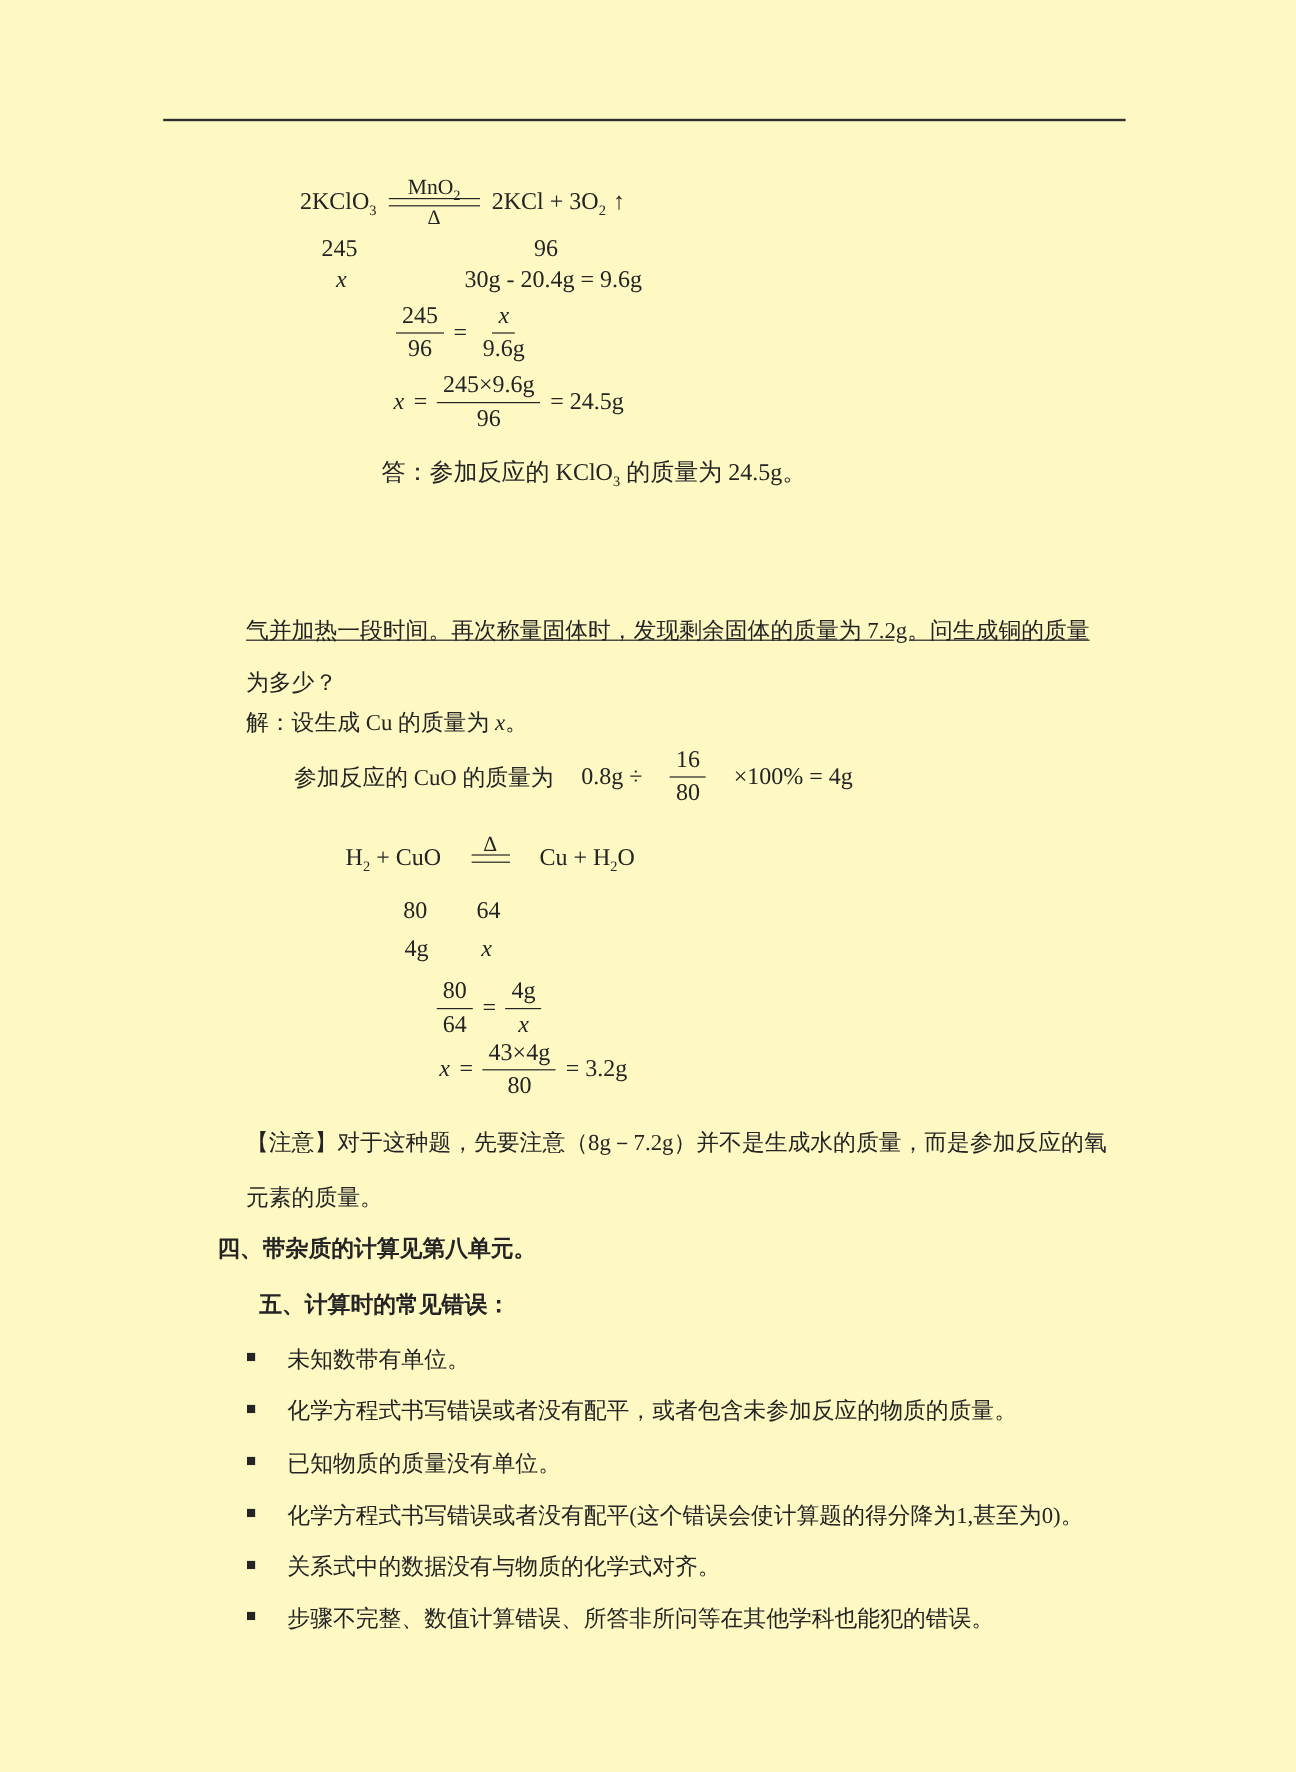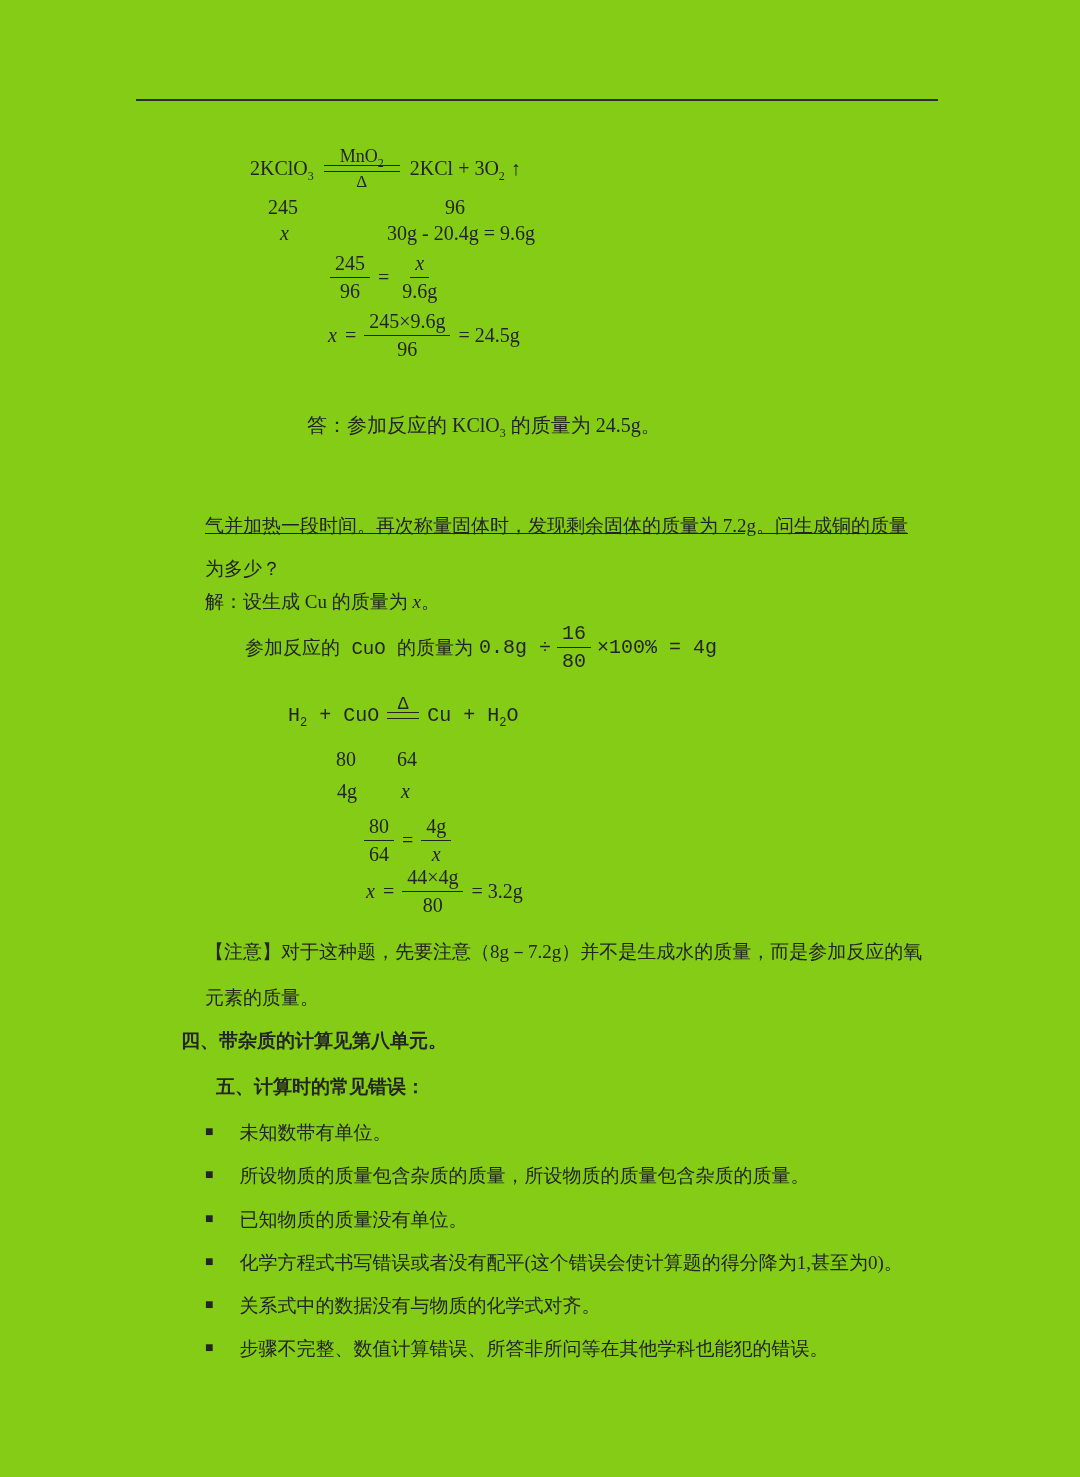--- a/index.html
+++ b/index.html
@@ -2,34 +2,34 @@
 <html><head>
 <meta charset="utf-8">
 <style>
   html,body { margin:0; padding:0; }
   body {
     width:1080px; height:1477px;
     background:#ffffff;
     font-family:"Liberation Serif","DejaVu Serif",serif;
     color:#242424;
   }
-  .page { position:relative; width:1080px; height:1477px; overflow:hidden; background:#84cc16; }
+  .page { position:relative; width:1080px; height:1477px; overflow:hidden; background:#fef9c3; }
   .abs { position:absolute; white-space:nowrap; }
 
   .rule { position:absolute; background:#2e2e2e; }
 
   .body-text { font-size:19px; }
   .bold { font-weight:700; }
 
   sub { font-size:12px; line-height:0; }
   .var { font-style:italic; }
 
   
   .eqrow { position:absolute; display:flex; align-items:center; gap:8px; font-size:20px; white-space:nowrap; }
-  .eqrow-tight { gap:6px;font-family:Liberation Mono, monospace; }
+  .eqrow-tight { gap:23px; }
 
   
   .cond { position:relative; display:inline-block; height:5px;
           border-top:1.7px solid #242424; border-bottom:1.7px solid #242424; }
   .cond1 { width:76px; margin:0 2px; }
   .cond2 { width:32px; margin:0 2px; }
   .cond .above { position:absolute; left:50%; bottom:4px; transform:translateX(-50%);
                  font-size:18px; white-space:nowrap; }
   .cond .below { position:absolute; left:50%; top:6px; transform:translateX(-50%);
                  font-size:17px; white-space:nowrap; }
@@ -83,21 +83,21 @@
   <div class="eqrow" style="left:328px; top:310px;">
     <span class="var">x</span>
     <span>=</span>
     <span class="frac">
       <span class="num">245×9.6g</span>
       <span class="den">96</span>
     </span>
     <span>= 24.5g</span>
   </div>
 
-  <div class="abs" style="left:307px; top:380px; font-size:20px;margin-top:32px;">
+  <div class="abs" style="left:318px; top:380px; font-size:20px;">
     <span>答：参加反应的 KClO</span><sub>3</sub><span> 的质量为 24.5g。</span>
   </div>
 
 
   <div class="abs body-text" style="left:205px; top:513px;text-decoration:underline;">气并加热一段时间。再次称量固体时，发现剩余固体的质量为 7.2g。问生成铜的质量</div>
   <div class="abs body-text" style="left:205px; top:556px;">为多少？</div>
 
   <div class="abs body-text" style="left:205px; top:589px;text-align:center;">
     <span>解：设生成 Cu 的质量为 </span><span class="var">x</span><span>。</span>
   </div>
@@ -135,40 +135,40 @@
     <span class="frac">
       <span class="num">4g</span>
       <span class="den var">x</span>
     </span>
   </div>
 
   <div class="eqrow" style="left:366px; top:866px;">
     <span class="var">x</span>
     <span>=</span>
     <span class="frac">
-      <span class="num">44×4g</span>
+      <span class="num">43×4g</span>
       <span class="den">80</span>
     </span>
     <span>= 3.2g</span>
   </div>
 
   <div class="abs body-text" style="left:205px; top:939px;">【注意】对于这种题，先要注意（8g－7.2g）并不是生成水的质量，而是参加反应的氧</div>
   <div class="abs body-text" style="left:205px; top:985px;">元素的质量。</div>
 
   <div class="abs body-text bold" style="left:168px; top:1028px;margin-left:13px;">四、带杂质的计算见第八单元。</div>
 
   <div class="abs body-text bold" style="left:168px; top:1074px;margin-left:48px;">五、计算时的常见错误：</div>
 
   <div class="bullet-row" style="left:205px; top:1120px;">
     <span class="bullet-glyph">■</span>
     <span>未知数带有单位。</span>
   </div>
   <div class="bullet-row" style="left:205px; top:1163px;">
     <span class="bullet-glyph">■</span>
-    <span>所设物质的质量包含杂质的质量，所设物质的质量包含杂质的质量。</span>
+    <span>化学方程式书写错误或者没有配平，或者包含未参加反应的物质的质量。</span>
   </div>
   <div class="bullet-row" style="left:205px; top:1207px;">
     <span class="bullet-glyph">■</span>
     <span>已知物质的质量没有单位。</span>
   </div>
   <div class="bullet-row" style="left:205px; top:1250px;">
     <span class="bullet-glyph">■</span>
     <span>化学方程式书写错误或者没有配平(这个错误会使计算题的得分降为1,甚至为0)。</span>
   </div>
   <div class="bullet-row" style="left:205px; top:1293px;">

